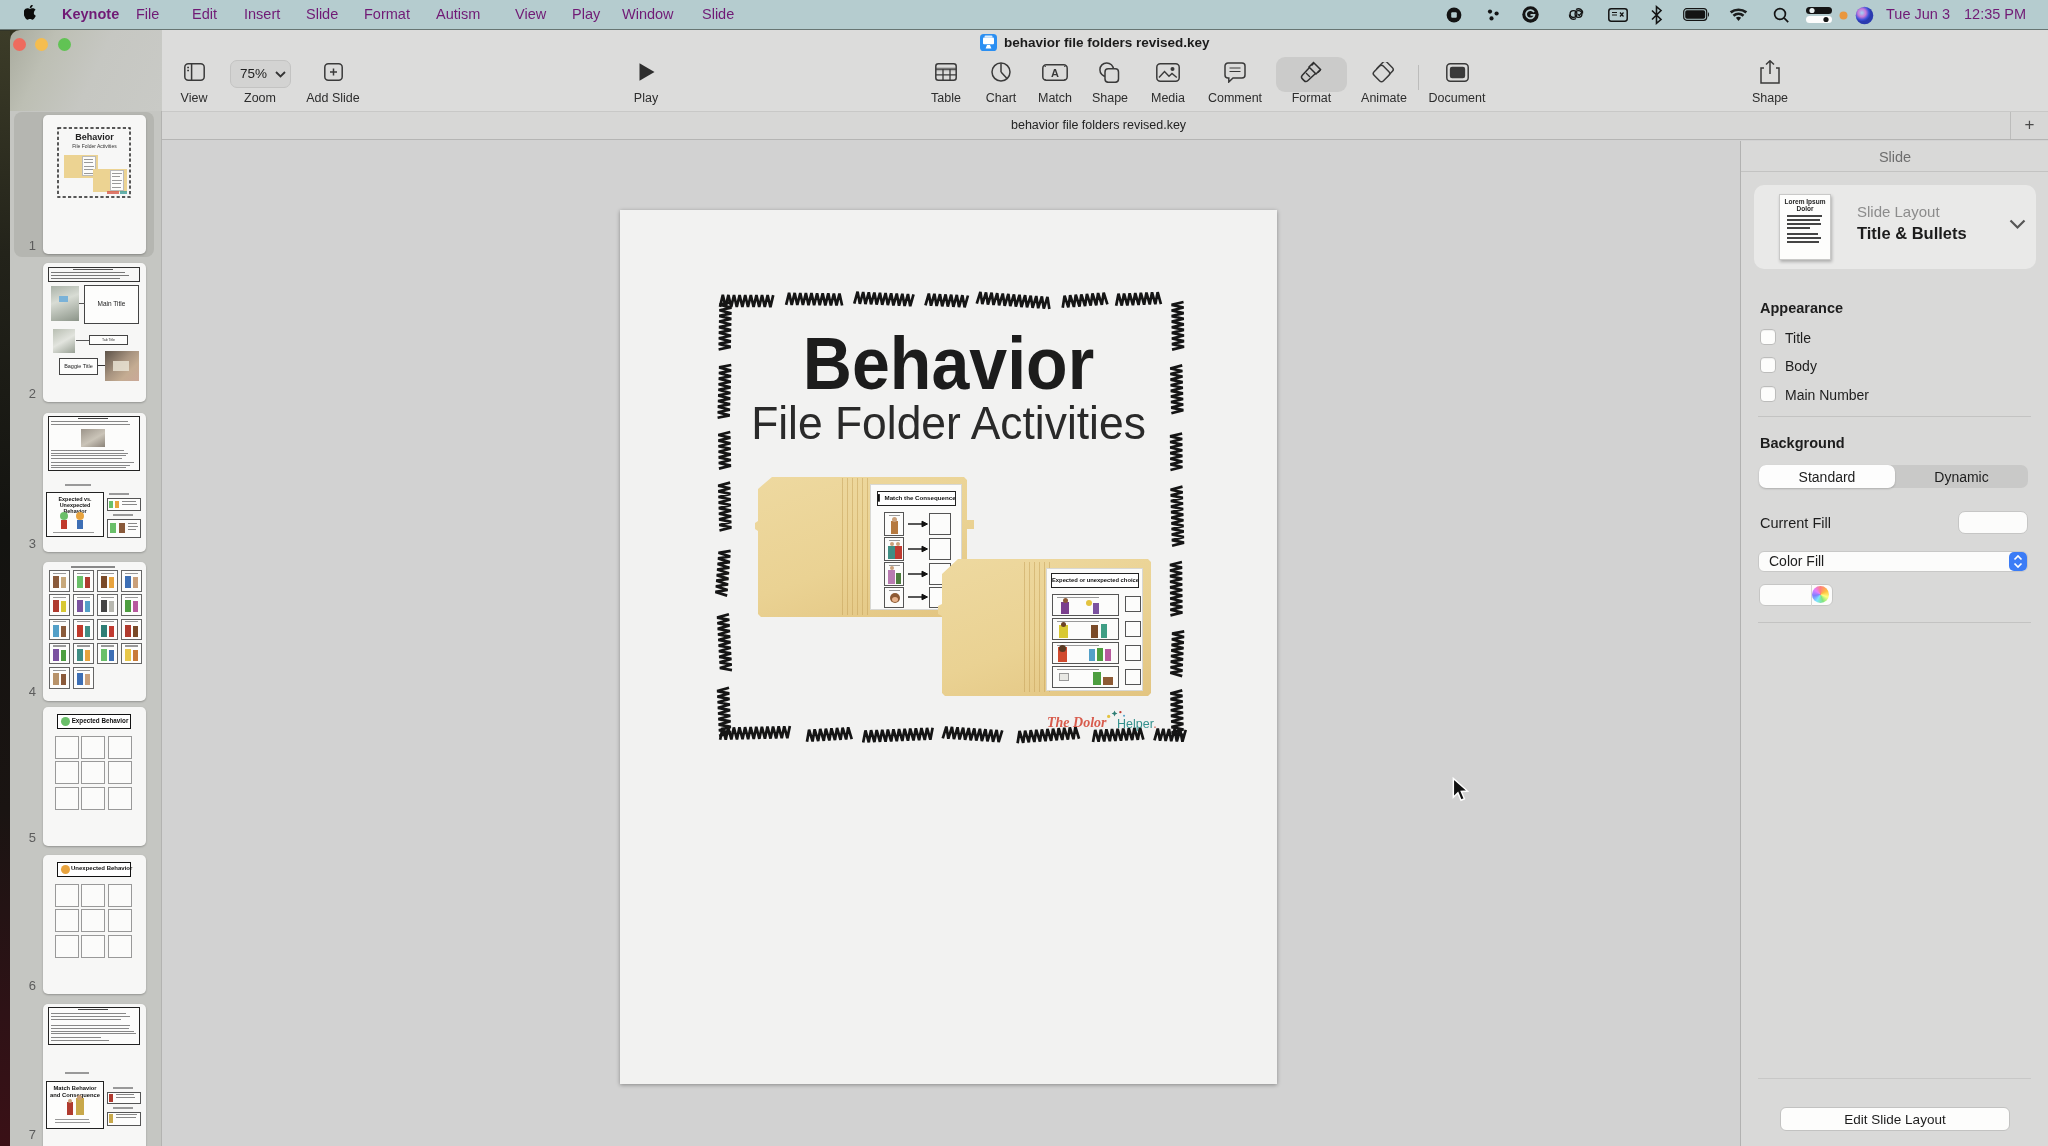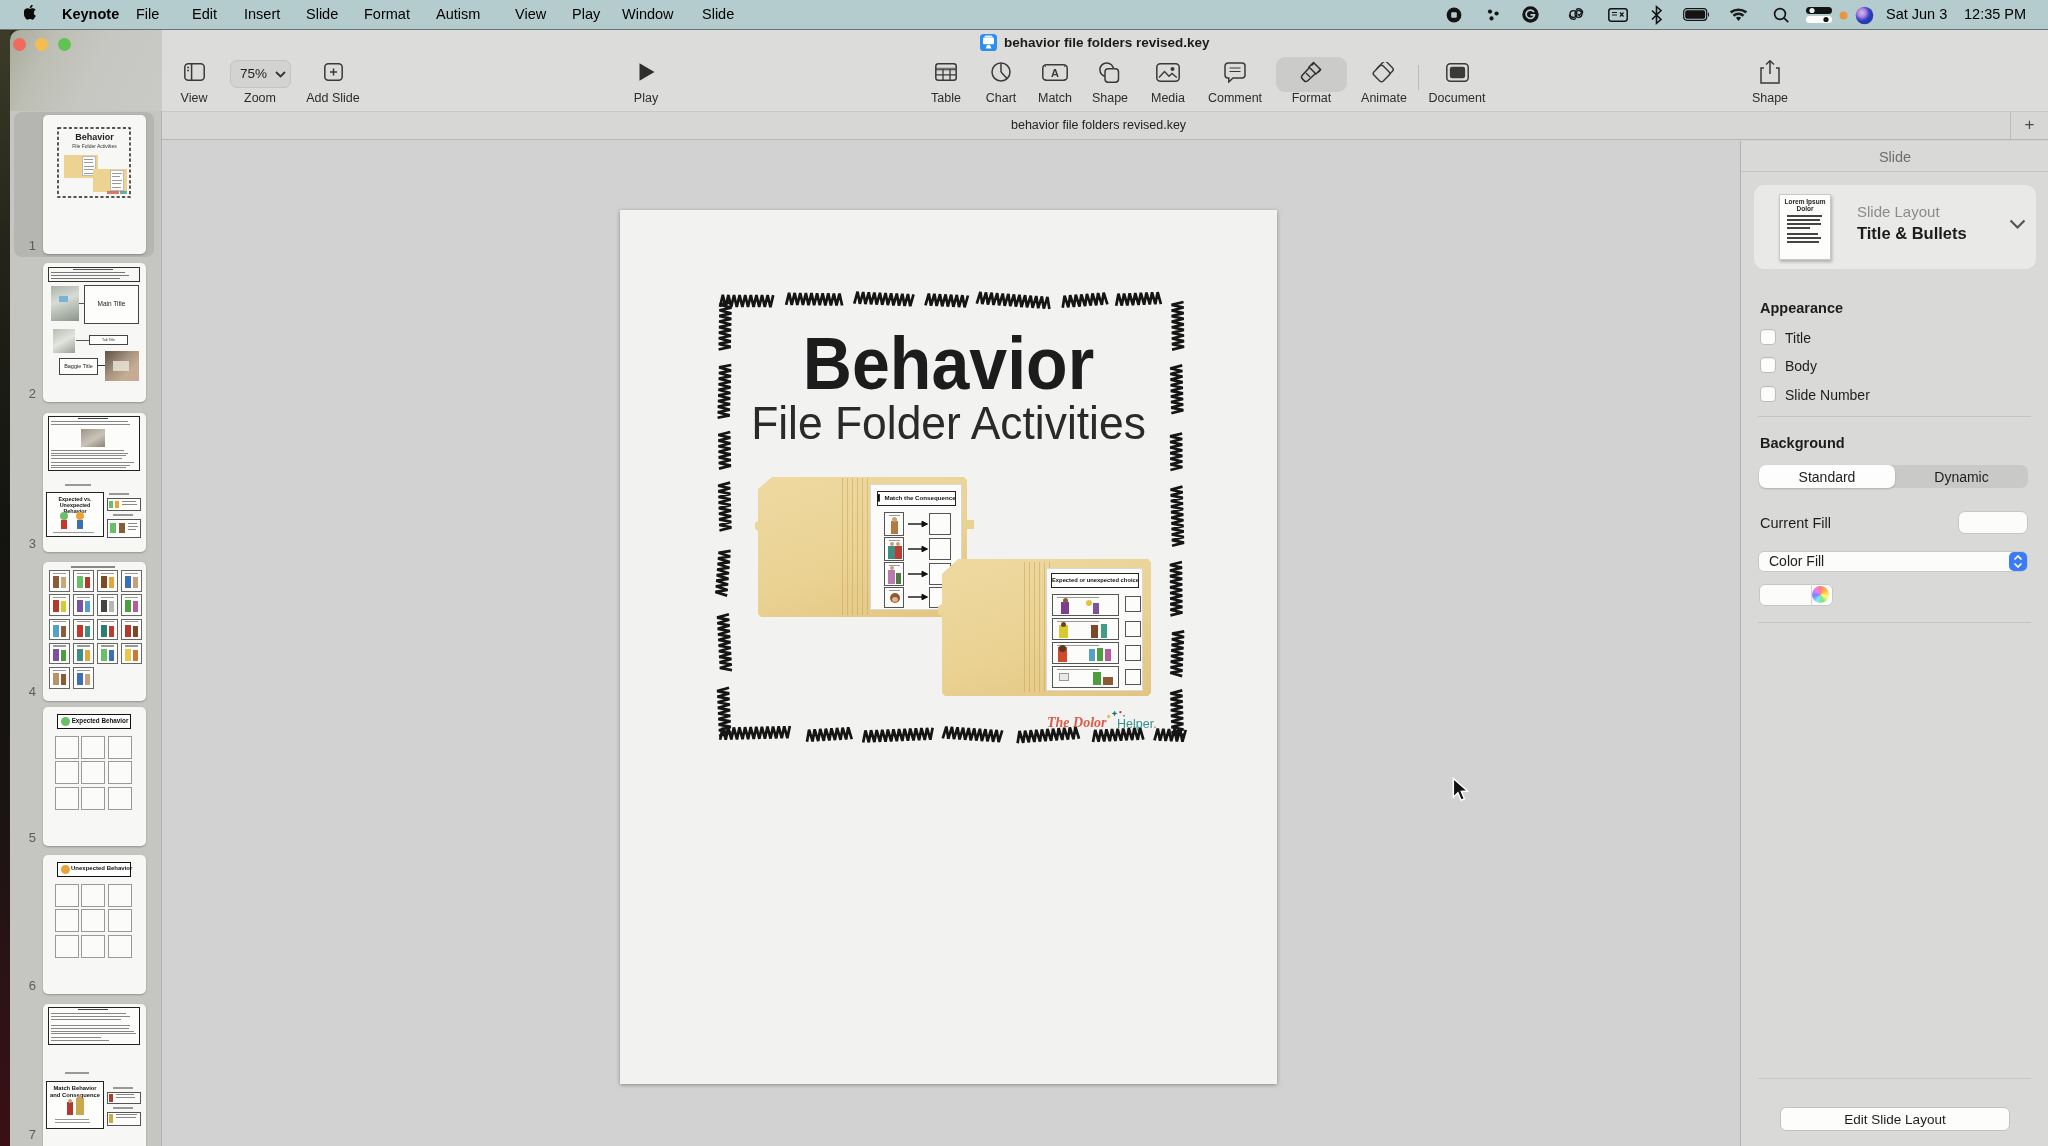--- a/index.html
+++ b/index.html
@@ -1,20 +1,20 @@
 <!DOCTYPE html>
 <html><head><meta charset="utf-8">
 <style>
   * { margin:0; padding:0; box-sizing:border-box; }
   html,body { width:2048px; height:1146px; overflow:hidden; }
   body { font-family:"Liberation Sans", sans-serif; background:#d2d2d2; position:relative; }
   .abs { position:absolute; }
 
   
-  #menubar { left:0; top:0; width:2048px; height:40px; background:#b5cccf; color:#000000; font-size:14.5px; }
+  #menubar { left:0; top:0; width:2048px; height:40px; background:#b5cccf; color:#701a75; font-size:14.5px; }
   #menubar .mi { position:absolute; top:5.5px; white-space:nowrap; }
 
   
   #wall { left:0; top:30px; width:10px; height:1116px;
     background:linear-gradient(180deg,#3c3c28 0%,#23231a 20%,#131310 45%,#1a1412 70%,#2e1216 88%,#3a1016 100%); }
 
   
   #sideheader { left:10px; top:30px; width:152px; height:81px;
     background:linear-gradient(115deg,#a9ab9e 0%,#bdbfb4 25%,#c6c7c2 55%,#c9cac6 100%); border-radius:10px 0 0 0; }
   .tl { position:absolute; top:8px; width:13px; height:13px; border-radius:50%; }
@@ -62,21 +62,21 @@
   <div class="mi" style="left:136px;">File</div>
   <div class="mi" style="left:192px;">Edit</div>
   <div class="mi" style="left:244px;">Insert</div>
   <div class="mi" style="left:306px;">Slide</div>
   <div class="mi" style="left:364px;">Format</div>
   <div class="mi" style="left:436px;">Autism</div>
   <div class="mi" style="left:515px;">View</div>
   <div class="mi" style="left:572px;">Play</div>
   <div class="mi" style="left:622px;">Window</div>
   <div class="mi" style="left:702px;">Slide</div>
-  <div class="mi" style="left:1886px;">Sat Jun 3</div>
+  <div class="mi" style="left:1886px;">Tue Jun 3</div>
   <div class="mi" style="left:1964px;">12:35 PM</div>
   <svg class="abs" style="left:1446px;top:7px" width="16" height="16" viewBox="0 0 16 16">
       <circle cx="8" cy="8" r="7.4" fill="#141414"></circle>
       <rect x="5.2" y="5.2" width="5.6" height="5.6" rx="1" fill="#b5cccf"></rect>
     </svg>
   <svg class="abs" style="left:1485px;top:7px" width="17" height="16" viewBox="0 0 17 16" fill="#141414">
       <circle cx="5" cy="4.6" r="2.1"></circle>
       <circle cx="11.6" cy="6.5" r="2.1"></circle>
       <circle cx="6.5" cy="11.4" r="2.1"></circle>
     </svg>
@@ -605,21 +605,21 @@
   <svg class="abs" style="left:268px;top:78px" width="17" height="11" viewBox="0 0 17 11" fill="none" stroke="#565656" stroke-width="2.2">
       <path d="M1.5 1.5l7 7 7-7"></path>
     </svg>
 
   <div class="abs" style="left:19px;top:159px;font-size:14.5px;font-weight:bold;color:#1d1d1d;">Appearance</div>
   <div class="cb" style="top:188px;"></div>
     <div class="abs" style="left:44px;top:189px;">Title</div>
   <div class="cb" style="top:216px;"></div>
     <div class="abs" style="left:44px;top:217px;">Body</div>
   <div class="cb" style="top:245px;"></div>
-    <div class="abs" style="left:44px;top:246px;">Slide Number</div>
+    <div class="abs" style="left:44px;top:246px;">Main Number</div>
   <div class="abs" style="left:17px;top:275px;width:273px;height:1px;background:#c3c3c2;"></div>
 
   <div class="abs" style="left:19px;top:294px;font-size:14.5px;font-weight:bold;color:#1d1d1d;">Background</div>
   <div class="abs" style="left:18px;top:324px;width:269px;height:23px;background:#c9c9c8;border-radius:7px;"></div>
   <div class="abs" style="left:18px;top:324px;width:136px;height:23px;background:#fdfdfd;border-radius:7px;box-shadow:0 1px 2px rgba(0,0,0,.2);"></div>
   <div class="abs" style="left:18px;top:328px;width:136px;text-align:center;font-size:14px;">Standard</div>
   <div class="abs" style="left:154px;top:328px;width:133px;text-align:center;font-size:14px;">Dynamic</div>
 
   <div class="abs" style="left:19px;top:374px;font-size:14.5px;">Current Fill</div>
   <div class="abs" style="left:217px;top:370px;width:70px;height:23px;background:#fcfcfb;border:1px solid #c6c6c5;border-radius:7px;"></div>

